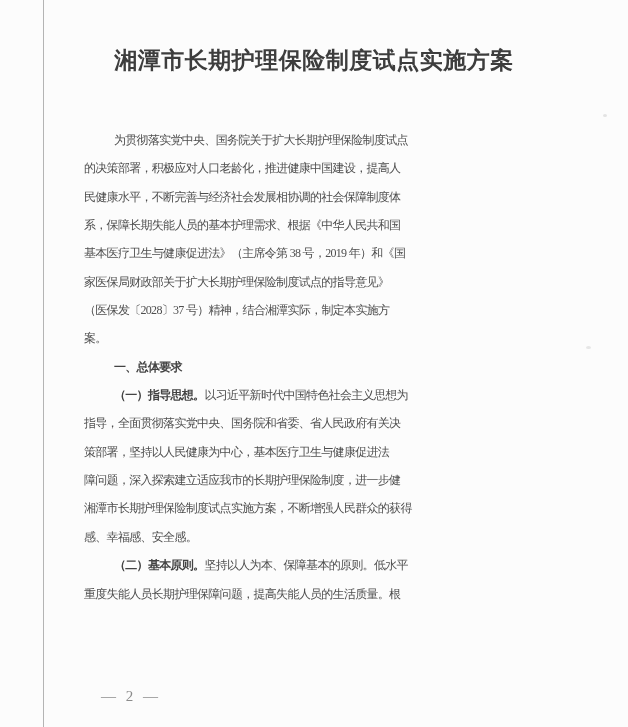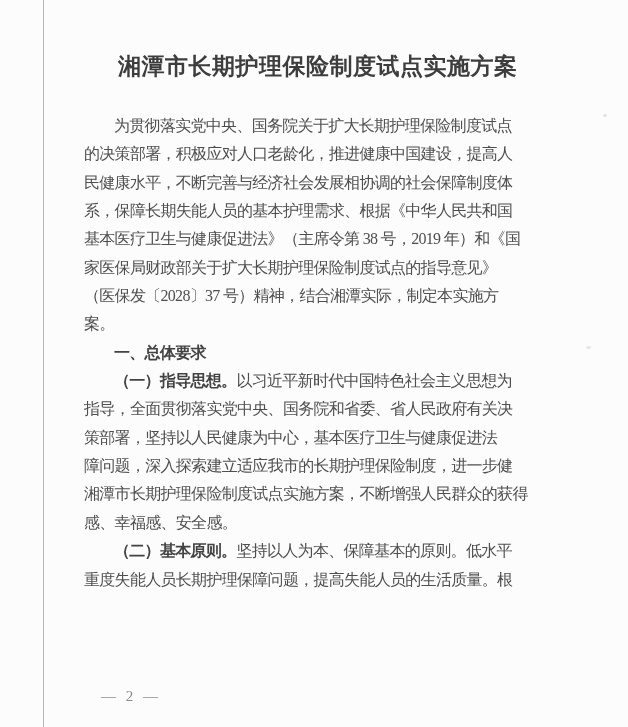--- a/index.html
+++ b/index.html
@@ -12,33 +12,33 @@
   }
   .canvas{position:absolute;inset:0;}
   .edge-line{
     position:absolute;left:43px;top:0;width:1px;height:727px;
     background:#b4b4b4;
   }
   .content{
     position:absolute;left:84px;top:44px;width:432px;
   }
   .doc-title{
-    margin:6px;
+    margin:0;
     font-size:23px;
     font-weight:bold;
     color:#3d3d3d;
     text-align:center;
     padding-left:28px;
     letter-spacing:0.5px;
     white-space:nowrap;
     line-height:34px;
   }
   .body-text{
-    margin-top:28px;
-    font-size:16px;
+    margin-top:48px;
+    font-size:12px;
     color:#4e4e4e;
     letter-spacing:-0.7px;
   }
   .line{
     height:28.35px;
     line-height:28.35px;
     white-space:nowrap;
   }
   .indent{padding-left:30px;}
   .b{font-weight:bold;color:#434343;text-align:right;}

